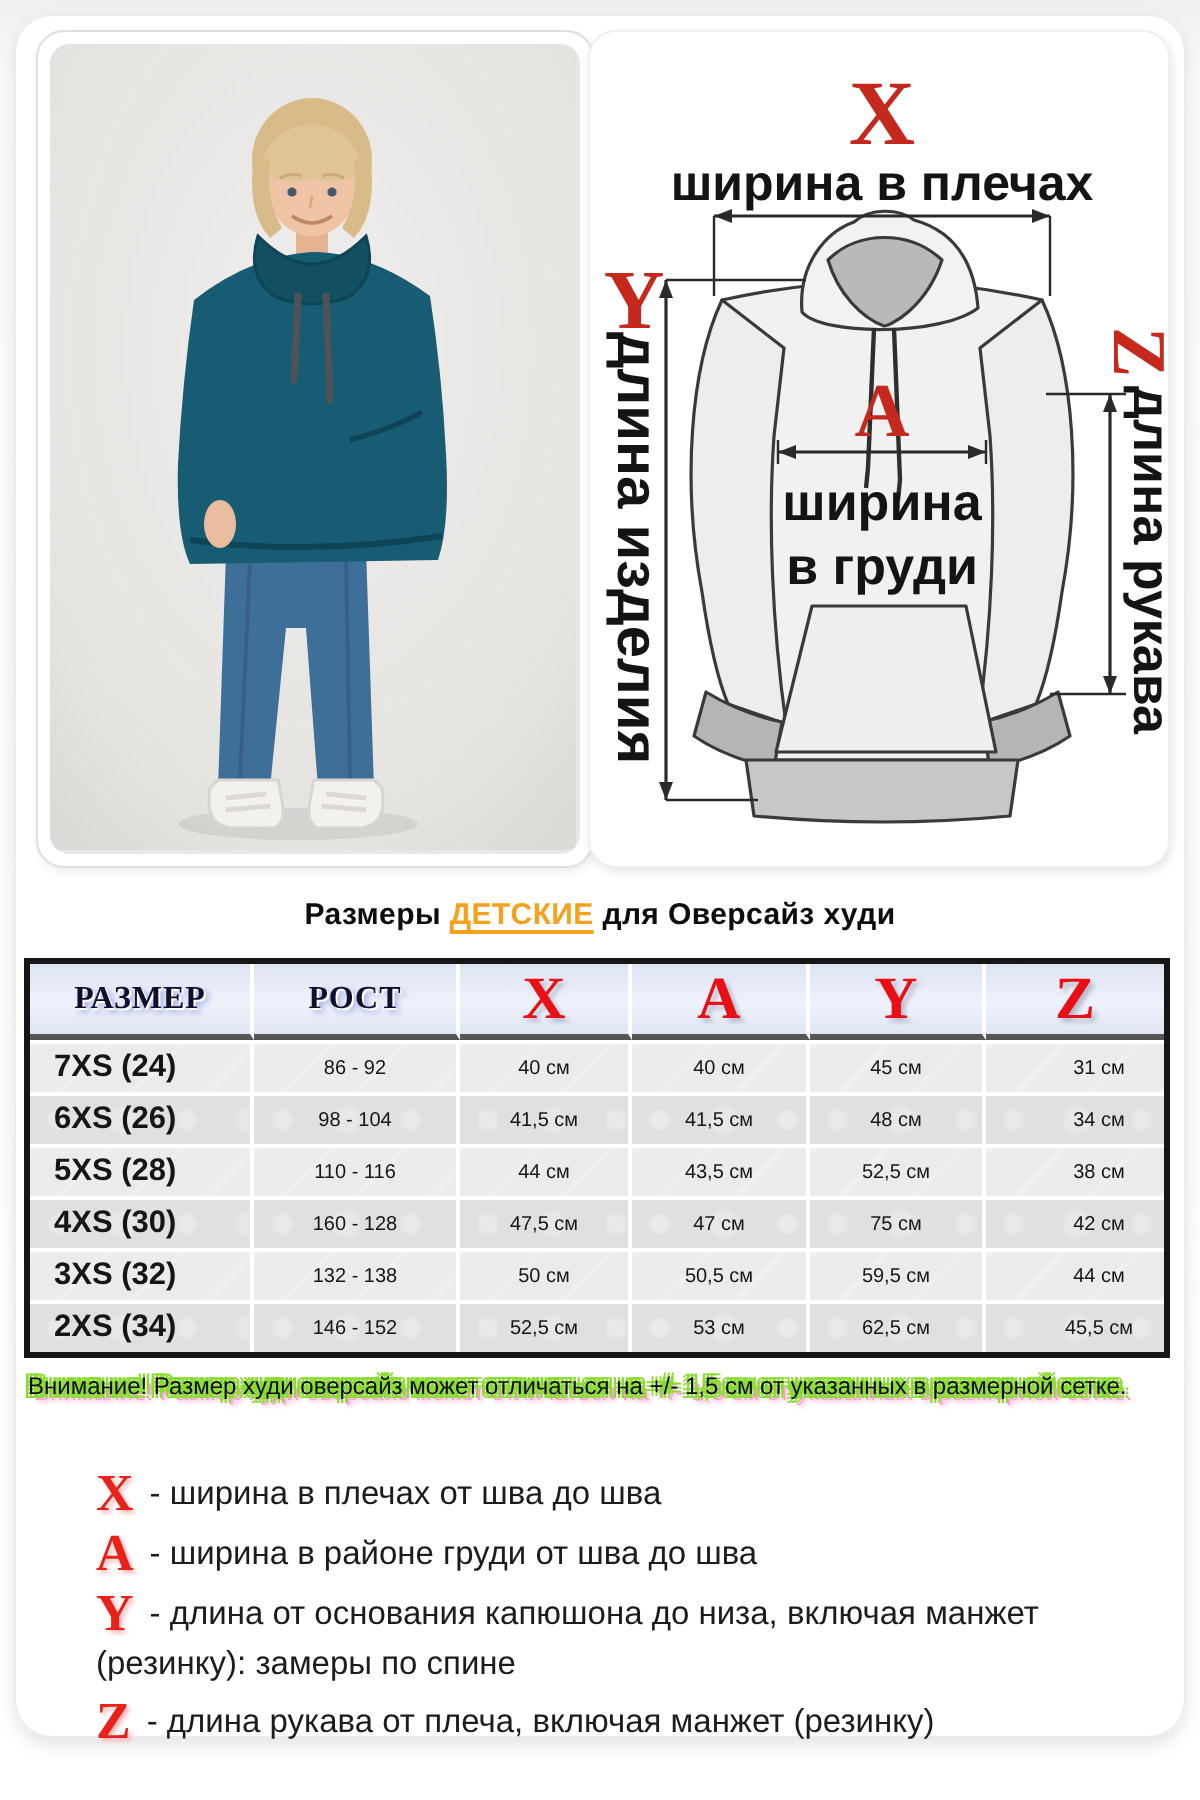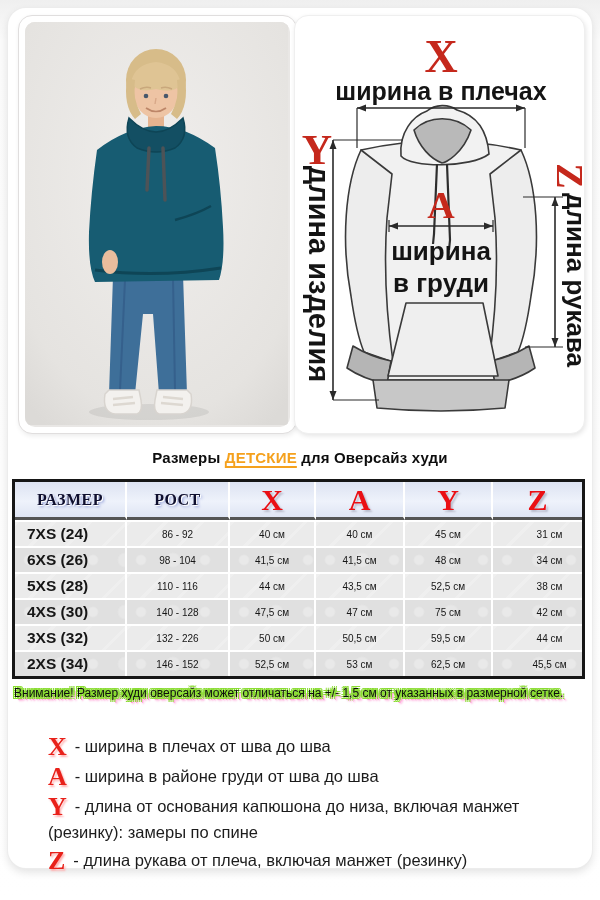--- a/index.html
+++ b/index.html
@@ -220,29 +220,29 @@
       <div class="trow row-a">
         <div class="td td-size">5XS (28)</div>
         <div class="td">110 - 116</div>
         <div class="td">44 см</div>
         <div class="td">43,5 см</div>
         <div class="td">52,5 см</div>
         <div class="td">38 см</div>
       </div>
       <div class="trow row-b">
         <div class="td td-size">4XS (30)</div>
-        <div class="td">140 - 128</div>
+        <div class="td">160 - 128</div>
         <div class="td">47,5 см</div>
         <div class="td">47 см</div>
         <div class="td">75 см</div>
         <div class="td">42 см</div>
       </div>
       <div class="trow row-a">
         <div class="td td-size">3XS (32)</div>
-        <div class="td">132 - 226</div>
+        <div class="td">132 - 138</div>
         <div class="td">50 см</div>
         <div class="td">50,5 см</div>
         <div class="td">59,5 см</div>
         <div class="td">44 см</div>
       </div>
       <div class="trow row-b">
         <div class="td td-size">2XS (34)</div>
         <div class="td">146 - 152</div>
         <div class="td">52,5 см</div>
         <div class="td">53 см</div>

